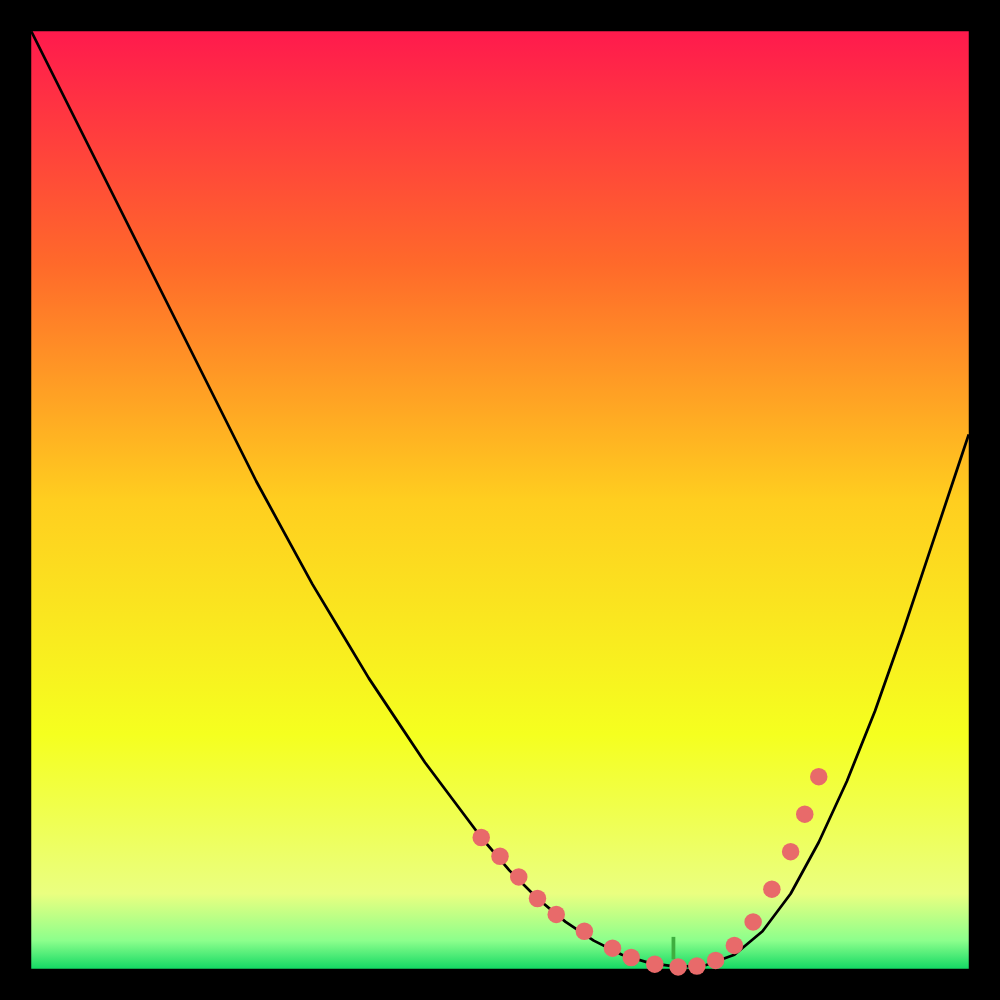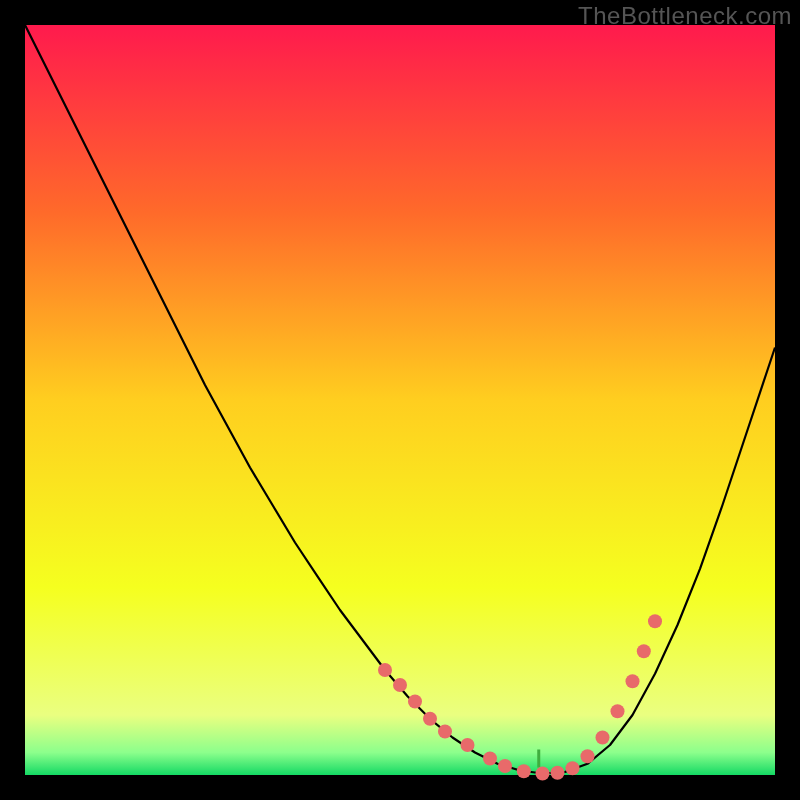--- a/index.html
+++ b/index.html
@@ -27,21 +27,20 @@
     z-index: 10;
   }
   svg {
     display: block;
   }
 </style>
 </head>
 <body>
 
 <div class="chart-wrap">
-  <div class="watermark">TheBottleneck.com</div>
   <svg id="chart-svg" width="800" height="800">
       <defs>
         <linearGradient id="bg-grad" x1="0" y1="0" x2="0" y2="1">
           <stop offset="0%" stop-color="#ff1a4d"></stop>
           <stop offset="25%" stop-color="#ff6a2a"></stop>
           <stop offset="50%" stop-color="#ffce1f"></stop>
           <stop offset="75%" stop-color="#f5ff1f"></stop>
           <stop offset="92%" stop-color="#eaff80"></stop>
           <stop offset="97%" stop-color="#8cff8c"></stop>
           <stop offset="100%" stop-color="#14d964"></stop>

